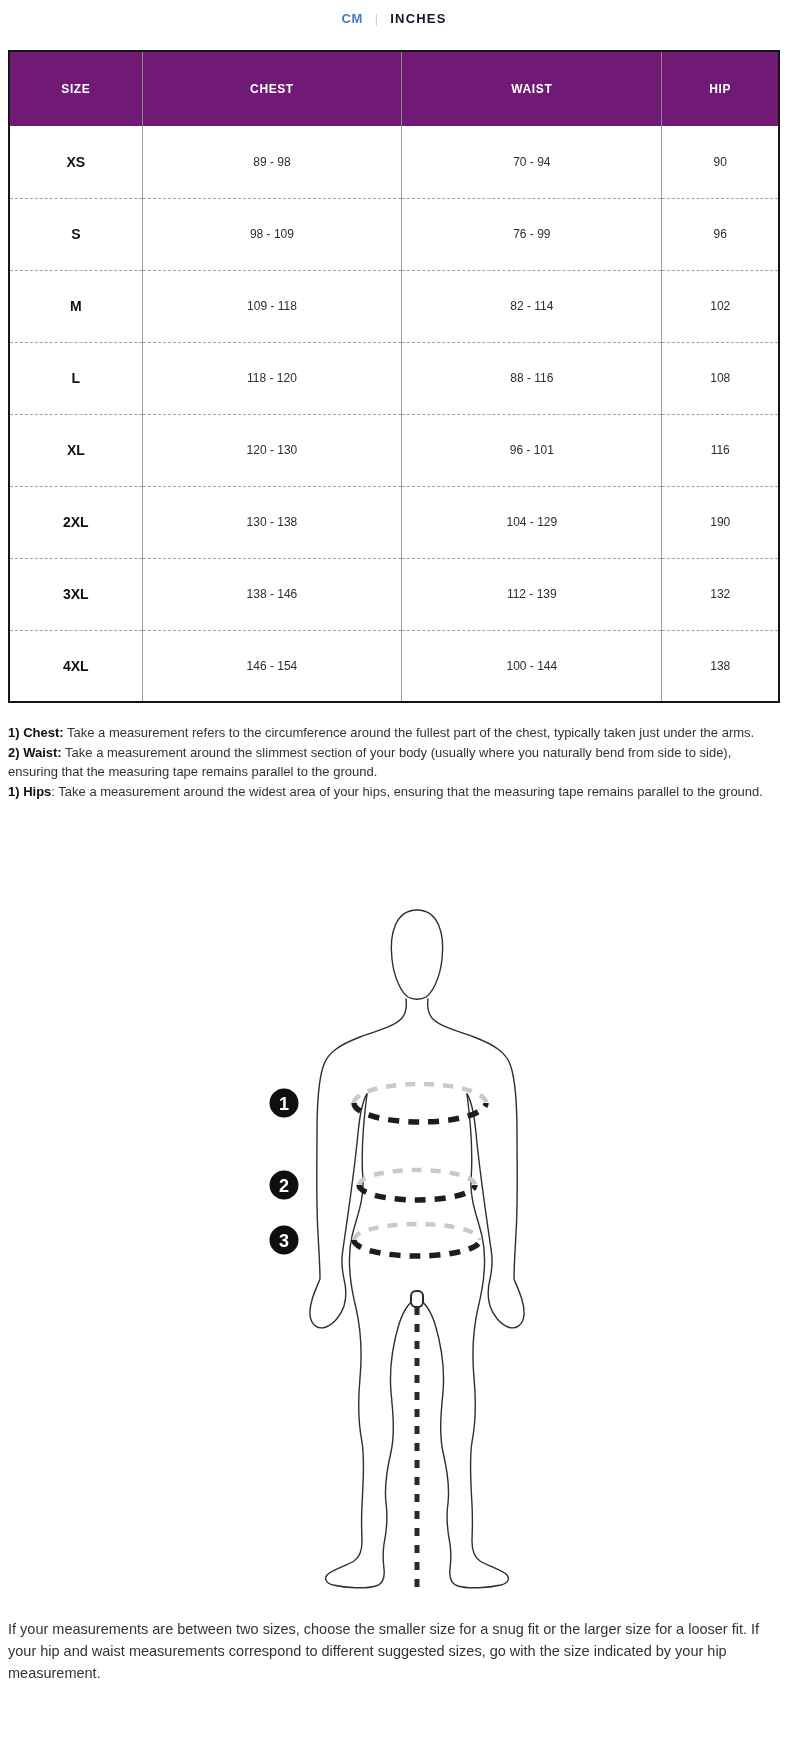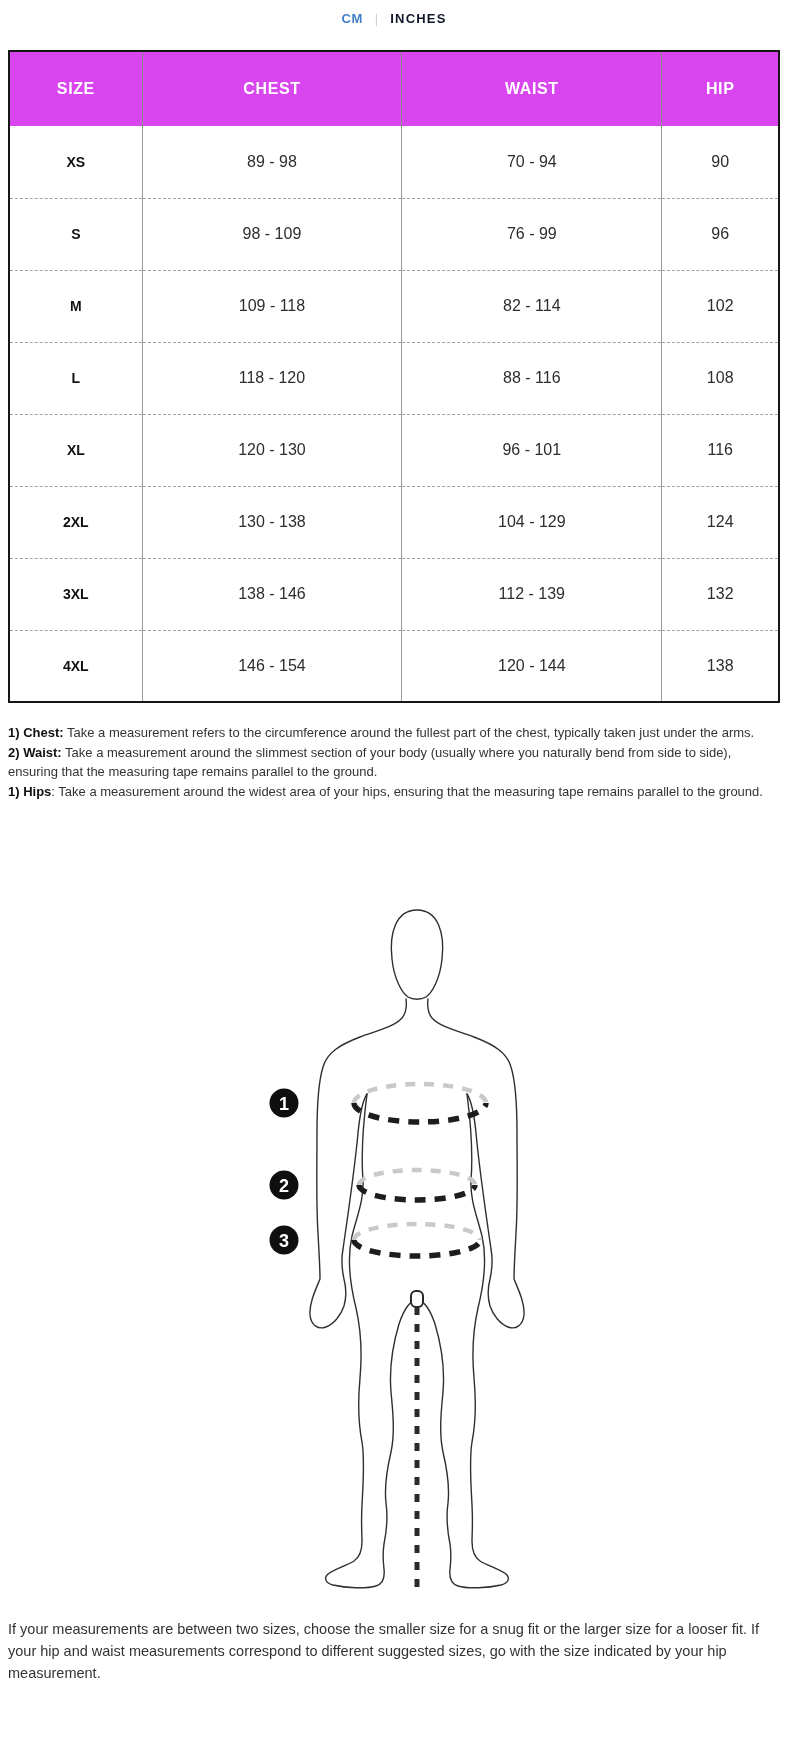--- a/index.html
+++ b/index.html
@@ -19,28 +19,28 @@
   .tab-cm { color:#3f7dc4; }
   .tab-inches { color:#0f172a; letter-spacing:1.2px; }
   .tab-divider { color:#d0d0d0; font-weight:normal; }
 
   
   table.size-table {
     width:772px; margin:0 8px; border-collapse:collapse;
     border:2px solid #161616; table-layout:fixed;
   }
   .size-table th {
-    background:#d946ef; color:#fff; height:75px;
-    font-size:16px; letter-spacing:0.6px; font-weight:bold;
+    background:#701a75; color:#fff; height:75px;
+    font-size:12px; letter-spacing:0.6px; font-weight:bold;
     border-left:1px solid #8a8a8a; text-align:center;
   }
   .size-table th:first-child { border-left:none; }
   .size-table td {
     height:72px; text-align:center; vertical-align:middle;
-    font-size:16px; color:#2d2d2d;
+    font-size:12px; color:#2d2d2d;
     border-left:1px solid #9c9c9c; border-top:1px dashed #a2a2a2;
   }
   .size-table td:first-child { border-left:none; }
   .size-table tbody tr:first-child td { border-top:none; }
   .size-table td.size-cell { font-weight:bold; color:#111; font-size:14px;text-align:center; }
 
   
   .instructions { margin:20px 8px 0; font-size:13px; line-height:1.5; color:#333; }
   .instructions p strong { color:#111; }
 
@@ -103,32 +103,32 @@
       <tr>
         <td class="size-cell">XL</td>
         <td>120 - 130</td>
         <td>96 - 101</td>
         <td>116</td>
       </tr>
       <tr>
         <td class="size-cell">2XL</td>
         <td>130 - 138</td>
         <td>104 - 129</td>
-        <td>124</td>
+        <td>190</td>
       </tr>
       <tr>
         <td class="size-cell">3XL</td>
         <td>138 - 146</td>
         <td>112 - 139</td>
         <td>132</td>
       </tr>
       <tr>
         <td class="size-cell">4XL</td>
         <td>146 - 154</td>
-        <td>120 - 144</td>
+        <td>100 - 144</td>
         <td>138</td>
       </tr>
     </tbody>
 </table>
 
 <div class="instructions">
   <p><strong>1) Chest:</strong><span> Take a measurement refers to the circumference around the fullest part of the chest, typically taken just under the arms.</span></p>
   <p><strong>2) Waist:</strong><span> Take a measurement around the slimmest section of your body (usually where you naturally bend from side to side), ensuring that the measuring tape remains parallel to the ground.</span></p>
   <p><strong>1) Hips</strong><span>: Take a measurement around the widest area of your hips, ensuring that the measuring tape remains parallel to the ground.</span></p>
 </div>

